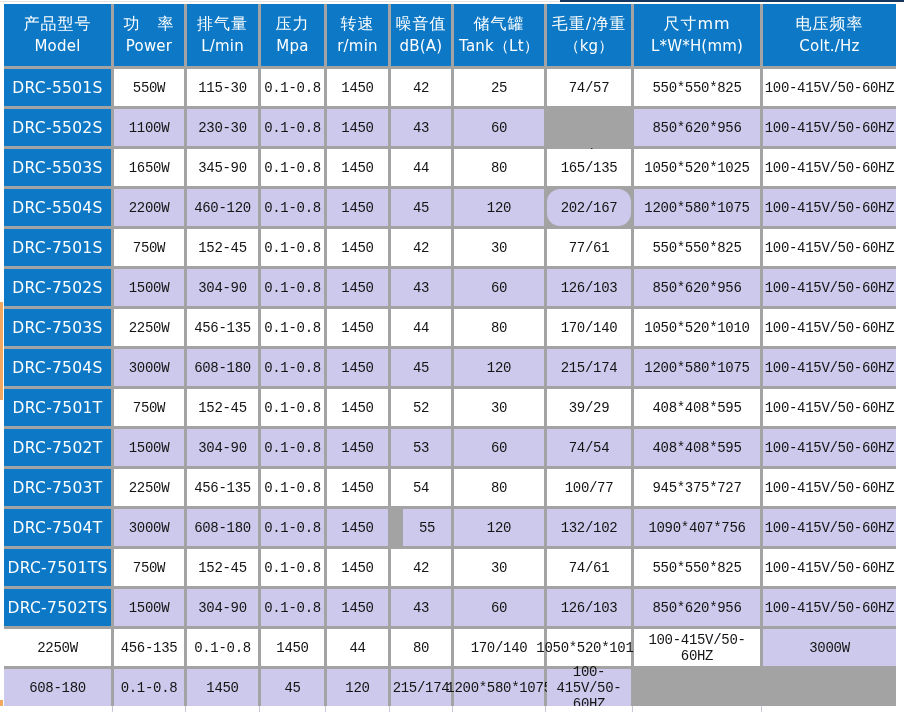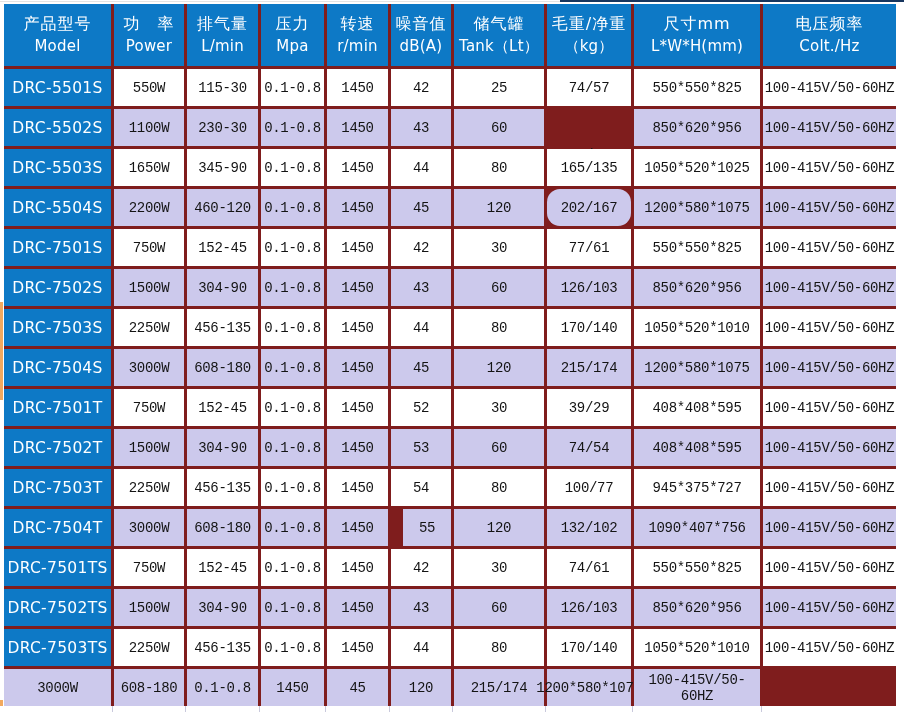--- a/index.html
+++ b/index.html
@@ -7,21 +7,21 @@
     width:904px;height:712px;overflow:hidden;background:#ffffff;
     font-family:"DejaVu Sans","Liberation Sans",sans-serif;
   }
   .wrap{position:relative;width:904px;height:712px;background:#ffffff;}
   .grid{
     position:absolute;left:4px;top:4px;
     display:grid;
     grid-template-columns:107px 70px 71px 63px 61px 60px 90px 84px 126px 133px;
     grid-template-rows:62px repeat(16,37px);
     gap:3px;
-    background:#7f1d1d;
+    background:#a3a3a3;
   }
   .cell{display:flex;align-items:center;justify-content:center;text-align:center;}
   .th{
     background:#0d79c6;color:#ffffff;flex-direction:column;line-height:22px;
   }
   .th .zh{font-size:16px;white-space:pre;letter-spacing:1px;}
   .th .en{font-size:15px;letter-spacing:0.2px;}
   .model{
     background:#0d79c6;color:#ffffff;font-size:15.5px;letter-spacing:0.3px;
   }
@@ -217,21 +217,20 @@
       <div class="cell model alt">DRC-7502TS</div>
       <div class="cell data alt" style="background: rgb(204, 201, 236);">1500W</div>
       <div class="cell data alt" style="background: rgb(204, 201, 236);">304-90</div>
       <div class="cell data alt" style="background: rgb(204, 201, 236);">0.1-0.8</div>
       <div class="cell data alt" style="background: rgb(204, 201, 236);">1450</div>
       <div class="cell data alt" style="background: rgb(204, 201, 236);">43</div>
       <div class="cell data alt" style="background: rgb(204, 201, 236);">60</div>
       <div class="cell data alt" style="background: rgb(204, 201, 236);">126/103</div>
       <div class="cell data alt" style="background: rgb(204, 201, 236);">850*620*956</div>
       <div class="cell data alt" style="background: rgb(204, 201, 236);">100-415V/50-60HZ</div>
-      <div class="cell model">DRC-7503TS</div>
       <div class="cell data">2250W</div>
       <div class="cell data">456-135</div>
       <div class="cell data">0.1-0.8</div>
       <div class="cell data">1450</div>
       <div class="cell data">44</div>
       <div class="cell data">80</div>
       <div class="cell data">170/140</div>
       <div class="cell data">1050*520*1010</div>
       <div class="cell data">100-415V/50-60HZ</div>
       <div class="cell data alt" style="background: rgb(204, 201, 236);">3000W</div>

